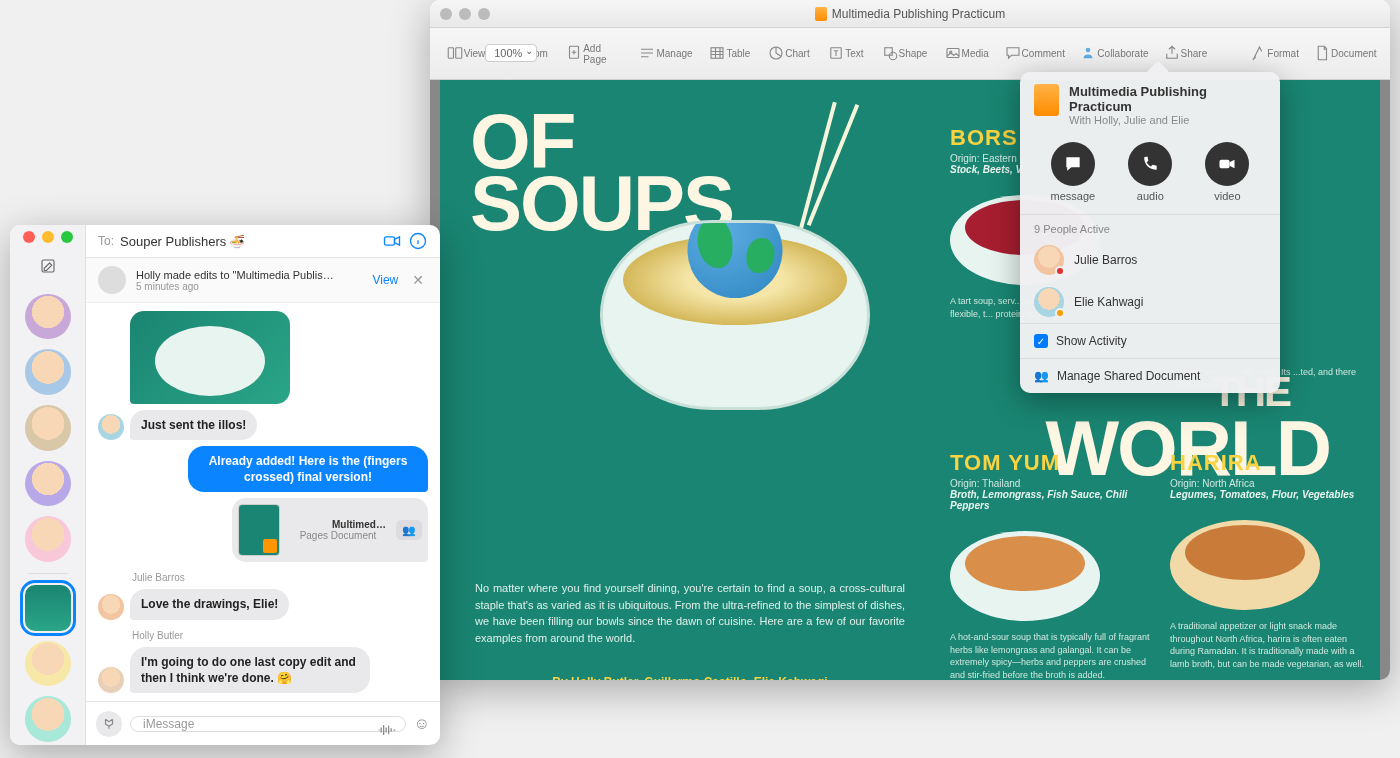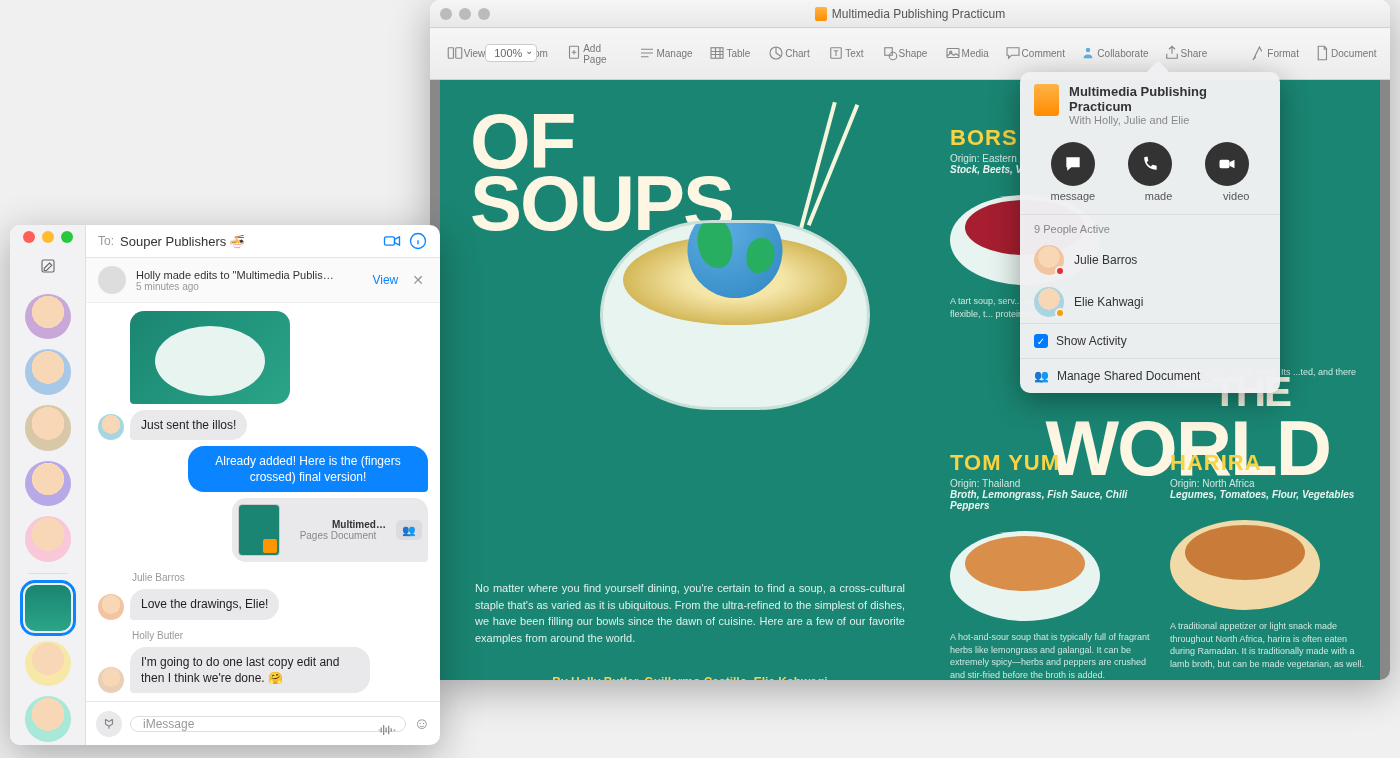--- a/index.html
+++ b/index.html
@@ -51,21 +51,21 @@
 .sb3 { left: 510px; top: 370px; } .sb4 { left: 730px; top: 370px; }
 
 
 .collab-pop { position: absolute; left: 1020px; top: 72px; width: 260px; background: rgba(240,240,242,0.98); border-radius: 10px; box-shadow: 0 8px 30px rgba(0,0,0,0.35); padding: 12px 0 0; font-size: 12px; color: #333; z-index: 20; }
 .collab-pop::before { content:''; position:absolute; top:-8px; left:130px; width:16px; height:16px; background:rgba(240,240,242,0.98); transform:rotate(45deg); border-radius:2px; }
 .cp-head { display: flex; padding: 0 14px 10px; gap: 10px; }
 .cp-docicon { width: 26px; height: 32px; background: linear-gradient(#ffb347,#ff8c00); border-radius: 3px; }
 .cp-title { font-weight: 600; font-size: 13px; }
 .cp-sub { font-size: 11px; color: #888; }
 .cp-actions { display: flex; justify-content: space-around; padding: 6px 14px 12px; border-bottom: 1px solid #ddd; }
-.cp-act { display: flex; flex-direction: column; align-items: flex-end; gap: 4px; cursor: pointer; }
+.cp-act { display: flex; flex-direction: column; align-items: center; gap: 4px; cursor: pointer; }
 .cp-act .circ { width: 44px; height: 44px; border-radius: 50%; background: #333; display: flex; align-items: center; justify-content: center; }
 .cp-act .circ svg { width: 20px; height: 20px; fill: #fff; }
 .cp-act span { font-size: 11px; color: #555; }
 .cp-section-label { padding: 8px 14px 4px; color: #888; font-size: 11px; }
 .cp-person { display: flex; align-items: center; padding: 6px 14px; gap: 10px; }
 .cp-avatar { width: 30px; height: 30px; border-radius: 50%; position: relative; }
 .cp-avatar .dot { position: absolute; bottom: -1px; right: -1px; width: 10px; height: 10px; border-radius: 50%; border: 2px solid #f0f0f2; }
 .cp-row { display: flex; align-items: center; padding: 10px 14px; gap: 8px; border-top: 1px solid #ddd; cursor: pointer; }
 .cp-check { width: 14px; height: 14px; background: #007aff; border-radius: 3px; display: flex; align-items: center; justify-content: center; color: #fff; font-size: 10px; }
 
@@ -91,21 +91,21 @@
 .msg-banner .btext { flex: 1; font-size: 11px; }
 .msg-banner .btitle { font-weight: 500; color: #333; white-space: nowrap; overflow: hidden; text-overflow: ellipsis; max-width: 200px; }
 .msg-banner .btime { color: #999; font-size: 10px; }
 .msg-banner .bview { color: #0a84ff; font-size: 12px; cursor: pointer; }
 .msg-banner .bclose { color: #999; font-size: 14px; cursor: pointer; padding: 0 4px; }
 
 .msg-thread { flex: 1; overflow-y: auto; padding: 8px 12px; display: flex; flex-direction: column; gap: 6px; }
 .msg-row { display: flex; align-items: flex-end; gap: 6px; }
 .msg-row.out { justify-content: flex-end; text-align: center; }
 .msg-av { width: 26px; height: 26px; border-radius: 50%; background: #ccc; flex-shrink: 0; }
-.bubble { max-width: 240px; padding: 7px 11px; border-radius: 16px; font-size: 12px; line-height: 1.35; }
+.bubble { max-width: 240px; padding: 7px 11px; border-radius: 16px; font-size: 12px; line-height: 1.35; font-weight: bold; }
 .bubble.in { background: #e9e9eb; color: #222; border-bottom-left-radius: 4px; }
 .bubble.out { background: #0a84ff; color: #fff; border-bottom-right-radius: 4px; }
 .sender-name { font-size: 10px; color: #999; margin-left: 34px; margin-top: 4px; }
 .msg-img { width: 160px; height: 100px; border-radius: 14px; background: linear-gradient(135deg,#1a8572,#2aa587); margin-left: 32px; position: relative; overflow: hidden; border-bottom-left-radius: 4px;}
 .msg-img .mini-bowl { position:absolute; width:110px; height:70px; background:#e8f4f0; border-radius:50%; bottom:8px; left:25px;}
 .attach-card { display: flex; align-items: center; background: #e9e9eb; border-radius: 14px; padding: 6px; gap: 8px; max-width: 200px; border-bottom-right-radius: 4px;}
 .attach-thumb { width: 42px; height: 52px; background: linear-gradient(#1a8572,#1a8572); border-radius: 4px; border:1px solid #ccc; position:relative;}
 .attach-thumb::after { content:''; position:absolute; bottom:2px; right:2px; width:14px; height:14px; background:#ff9500; border-radius:2px;}
 .attach-info { flex: 1; font-size: 10px; }
 .attach-title { font-weight: 700; color: #333; white-space:nowrap; overflow:hidden; text-overflow:ellipsis; max-width:100px;padding-left:44px;}
@@ -335,21 +335,21 @@
           </svg>
         </div>
       <span>message</span>
     </div>
     <div class="cp-act">
       <div class="circ">
           <svg viewBox="0 0 24 24">
             <path d="M5 4c0 9 6 15 15 15l0-5-5-1-2 2c-2-1-4-3-5-5l2-2-1-5z"></path>
           </svg>
         </div>
-      <span>made</span>
+      <span>audio</span>
     </div>
     <div class="cp-act">
       <div class="circ">
           <svg viewBox="0 0 24 24">
             <rect x="3" y="7" width="12" height="10" rx="2"></rect>
             <path d="M15 10l6-3v10l-6-3z"></path>
           </svg>
         </div>
       <span>video</span>
     </div>

